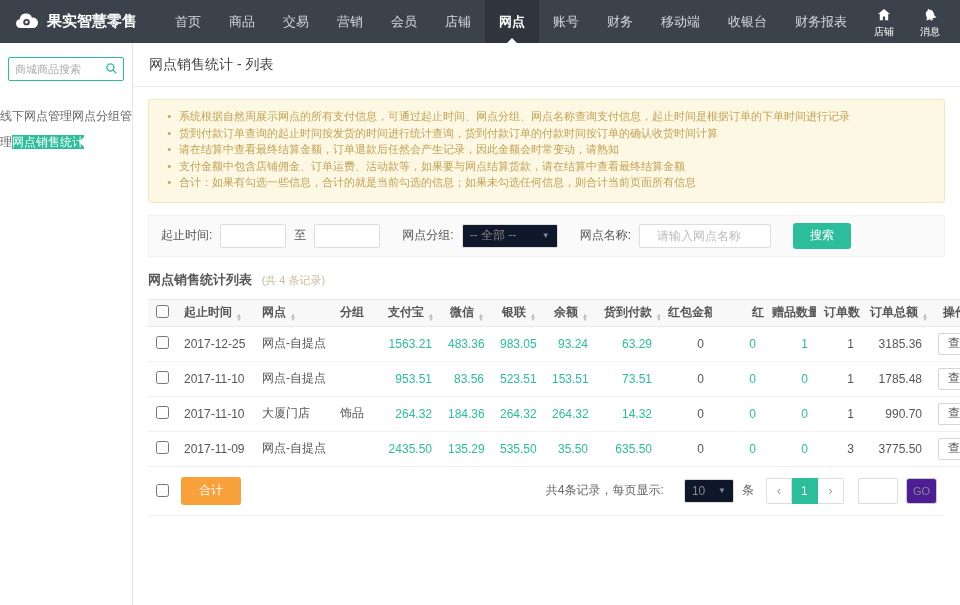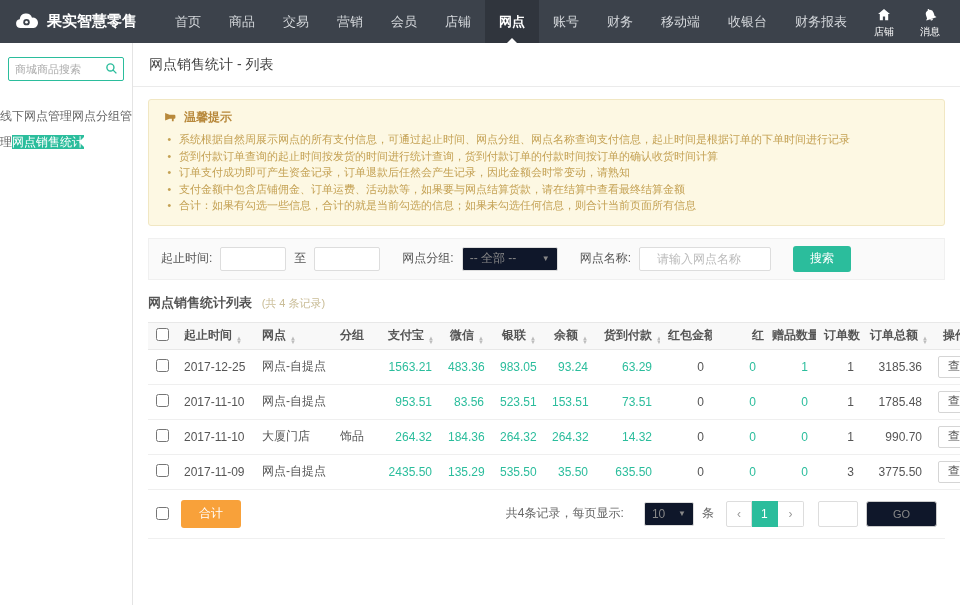--- a/index.html
+++ b/index.html
@@ -71,21 +71,21 @@
   .btn-total { height:28px; padding:0 18px; border:none; border-radius:3px; background:var(--orange,#f8a13a); color:#fff; font-size:12px; cursor:pointer; }
   .pager { margin-left:auto; display:flex; align-items:center; gap:8px; font-size:12px; color:#666; }
   .selectbox.small { width:50px;margin-left:12px; }
   .page-group { display:flex; margin-left:4px; }
   .pg { min-width:26px; height:26px; line-height:24px; text-align:center; border:1px solid #ddd; background:#fff; color:#999; font-size:12px; cursor:pointer; }
   .pg + .pg { border-left:none; }
   .pg.prev { border-radius:2px 0 0 2px; }
   .pg.next { border-radius:0 2px 2px 0; }
   .pg.cur { background:var(--teal,#2bbd9c); border-color:var(--teal,#2bbd9c); color:#fff; }
   .goto { width:40px; height:26px; border:1px solid #ddd; border-radius:2px; margin-left:6px; outline:none; padding:0 4px; }
-  .btn-go { height:26px; padding:0 26px; border:1px solid #ccc; border-radius:3px; background:#0f172a; color:#888; font-size:11px; cursor:pointer; }
+  .btn-go { height:26px; padding:0 6px; border:1px solid #ccc; border-radius:3px; background:#4c1d95; color:#888; font-size:11px; cursor:pointer; }
 </style>
 </head>
 <body>
 
 <div class="app">
 
   <header class="navbar">
     <div class="brand">
       <svg width="25" height="25" viewBox="0 0 24 24">
         <path fill="#fff" d="M18.8 18.2H6.2a4.2 4.2 0 0 1-.7-8.34A6.1 6.1 0 0 1 17.3 8.3a4.6 4.6 0 0 1 1.5 9.9z"></path>
@@ -141,30 +141,24 @@
       </div>
       <nav class="side-menu"><a class="side-item">线下网点管理</a><a class="side-item">网点分组管理</a><a class="side-item active">网点销售统计</a></nav>
     </aside>
 
     <main class="main">
       <div class="page-header">网点销售统计 - 列表</div>
 
       <div class="content">
 
         <section class="notice">
-          <div class="notice-title">
-            <svg width="14" height="13" viewBox="0 0 24 24" fill="#b8893c" style="transform:scaleX(-1)">
-              <path d="M21 3.5v14l-8.2-3.3H8.5v4.8H5.2v-4.8H4.2a2.2 2.2 0 0 1-2.2-2.2V9a2.2 2.2 0 0 1 2.2-2.2h8.6z"></path>
-            </svg>
-            <span>温馨提示</span>
-          </div>
           <ul>
               <li>系统根据自然周展示网点的所有支付信息，可通过起止时间、网点分组、网点名称查询支付信息，起止时间是根据订单的下单时间进行记录</li>
               <li>货到付款订单查询的起止时间按发货的时间进行统计查询，货到付款订单的付款时间按订单的确认收货时间计算</li>
-              <li>订单支付成功即可产生资金记录，订单退款后任然会产生记录，因此金额会时常变动，请熟知</li>
+              <li>请在结算中查看最终结算金额，订单退款后任然会产生记录，因此金额会时常变动，请熟知</li>
               <li>支付金额中包含店铺佣金、订单运费、活动款等，如果要与网点结算货款，请在结算中查看最终结算金额</li>
               <li>合计：如果有勾选一些信息，合计的就是当前勾选的信息；如果未勾选任何信息，则合计当前页面所有信息</li>
             </ul>
         </section>
 
         <section class="filter-bar">
           <span class="lbl">起止时间:</span>
           <input class="txt" type="text" style="">
           <span class="lbl">至</span>
           <input class="txt" type="text" style="">

